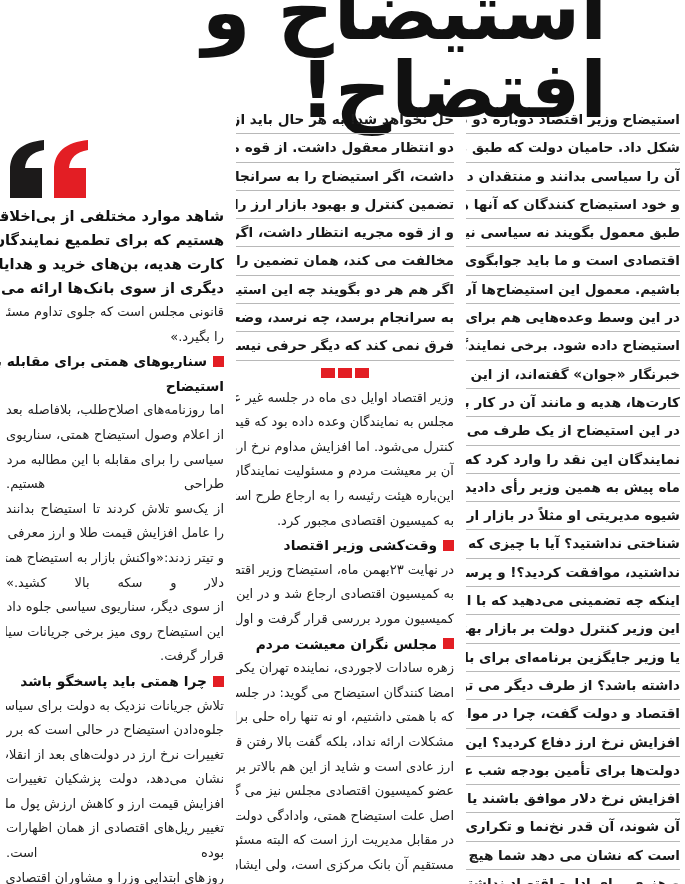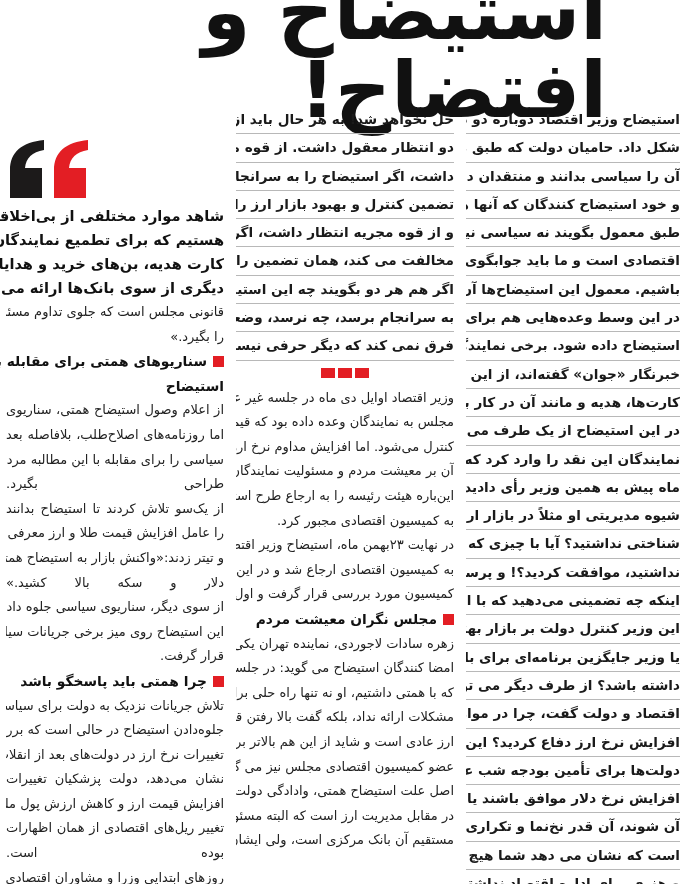--- a/index.html
+++ b/index.html
@@ -118,20 +118,24 @@
     <span style="background: rgb(227, 30, 36);"></span>
     <span style="background: rgb(227, 30, 36);"></span>
   </div>
   <div class="plain" id="mid-body">
       <p class="line">وزیر اقتصاد اوایل دی ماه در جلسه غیر علنی</p>
       <p class="line">مجلس به نمایندگان وعده داده بود که قیمت ارز</p>
       <p class="line">کنترل می‌شود. اما افزایش مداوم نرخ ارز و تأثیر</p>
       <p class="line">آن بر معیشت مردم و مسئولیت نمایندگان در</p>
       <p class="line">این‌باره هیئت رئیسه را به ارجاع طرح استیضاح</p>
       <p class="line last">به کمیسیون اقتصادی مجبور کرد.</p>
+      <div class="subhead">
+        <span class="bullet" style="background: rgb(227, 30, 36);"></span>
+        <span>وقت‌کشی وزیر اقتصاد</span>
+      </div>
       <p class="line">در نهایت ۲۳بهمن ماه، استیضاح وزیر اقتصاد</p>
       <p class="line">به کمیسیون اقتصادی ارجاع شد و در این</p>
       <p class="line">کمیسیون مورد بررسی قرار گرفت و اول اسفند</p>
       <div class="subhead">
         <span class="bullet" style="background: rgb(227, 30, 36);"></span>
         <span>مجلس نگران معیشت مردم</span>
       </div>
       <p class="line">زهره سادات لاجوردی، نماینده تهران یکی از</p>
       <p class="line">امضا کنندگان استیضاح می گوید: در جلسه‌ای</p>
       <p class="line">که با همتی داشتیم، او نه تنها راه حلی برای</p>
@@ -160,24 +164,24 @@
       <p class="line">دیگری از سوی بانک‌ها ارائه می‌شود</p>
     </div>
   <div class="plain" id="left-body">
       <p class="line">قانونی مجلس است که جلوی تداوم مسئله</p>
       <p class="line last">را بگیرد.»</p>
       <div class="subhead">
         <span class="bullet" style="background: rgb(227, 30, 36);"></span>
         <span>سناریوهای همتی برای مقابله با</span>
       </div>
       <div class="subhead">استیضاح</div>
+      <p class="line">اما روزنامه‌های اصلاح‌طلب، بلافاصله بعد</p>
       <p class="line">از اعلام وصول استیضاح همتی، سناریوی</p>
-      <p class="line">اما روزنامه‌های اصلاح‌طلب، بلافاصله بعد</p>
       <p class="line">سیاسی را برای مقابله با این مطالبه مردمی</p>
-      <p class="line">طراحی بگیرد.</p>
+      <p class="line">طراحی هستیم.</p>
       <p class="line">از یک‌سو تلاش کردند تا استیضاح بدانند</p>
       <p class="line">را عامل افزایش قیمت طلا و ارز معرفی کنند</p>
       <p class="line">و تیتر زدند:«واکنش بازار به استیضاح همتی،</p>
       <p class="line">دلار و سکه بالا کشید.»</p>
       <p class="line">از سوی دیگر، سناریوی سیاسی جلوه دادن</p>
       <p class="line">این استیضاح روی میز برخی جریانات سیاسی</p>
       <p class="line last">قرار گرفت.</p>
       <div class="subhead">
         <span class="bullet" style="background: rgb(227, 30, 36);"></span>
         <span>چرا همتی باید پاسخگو باشد</span>

